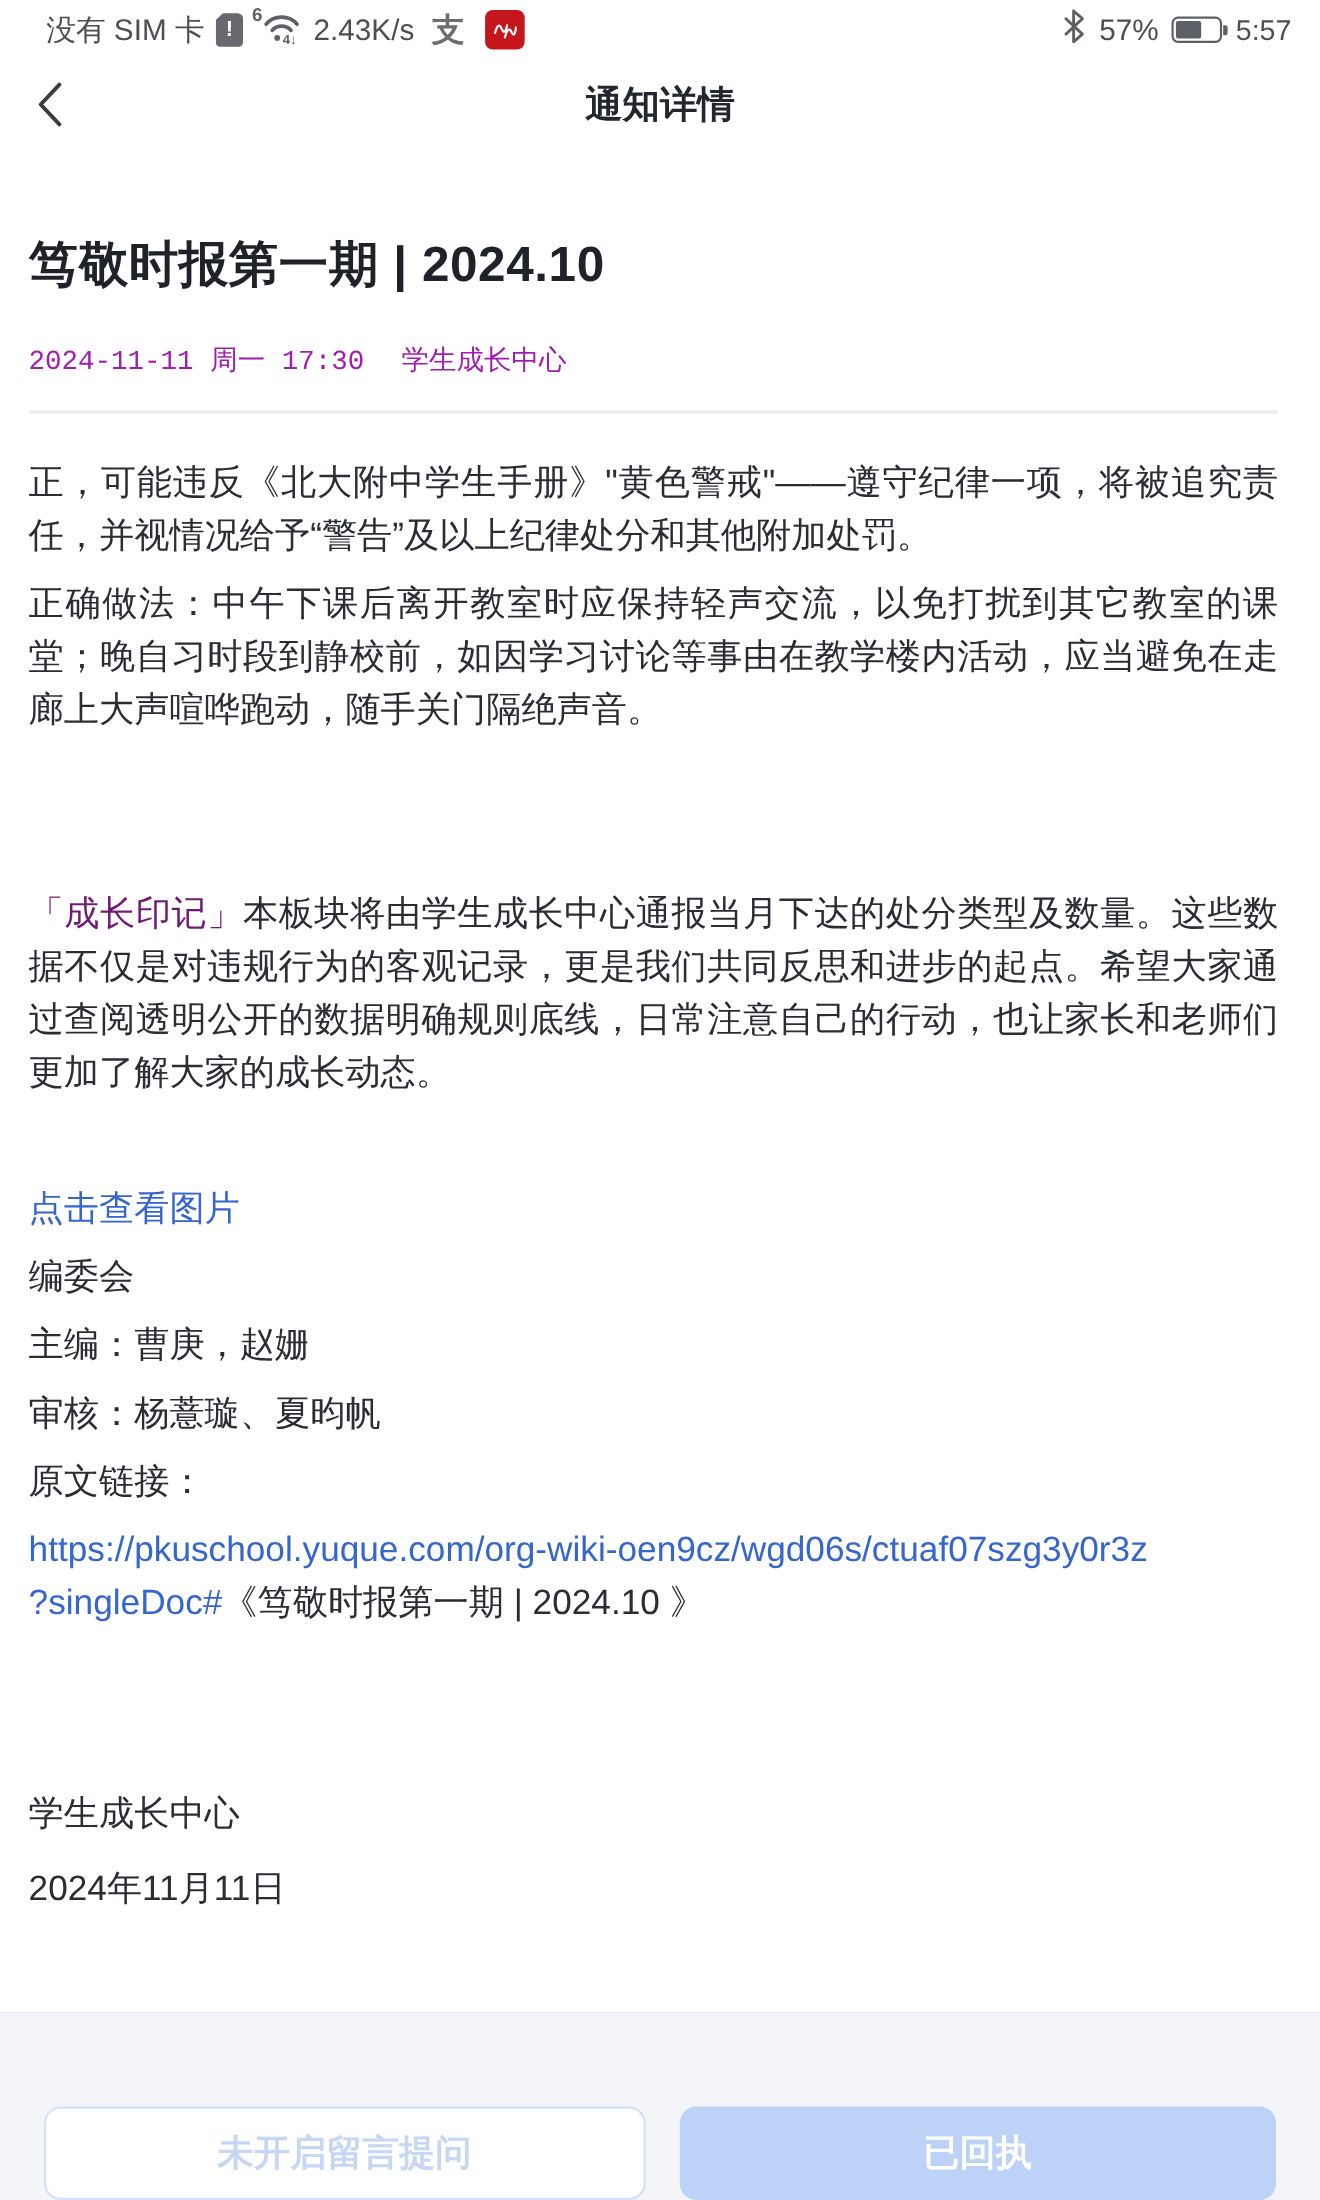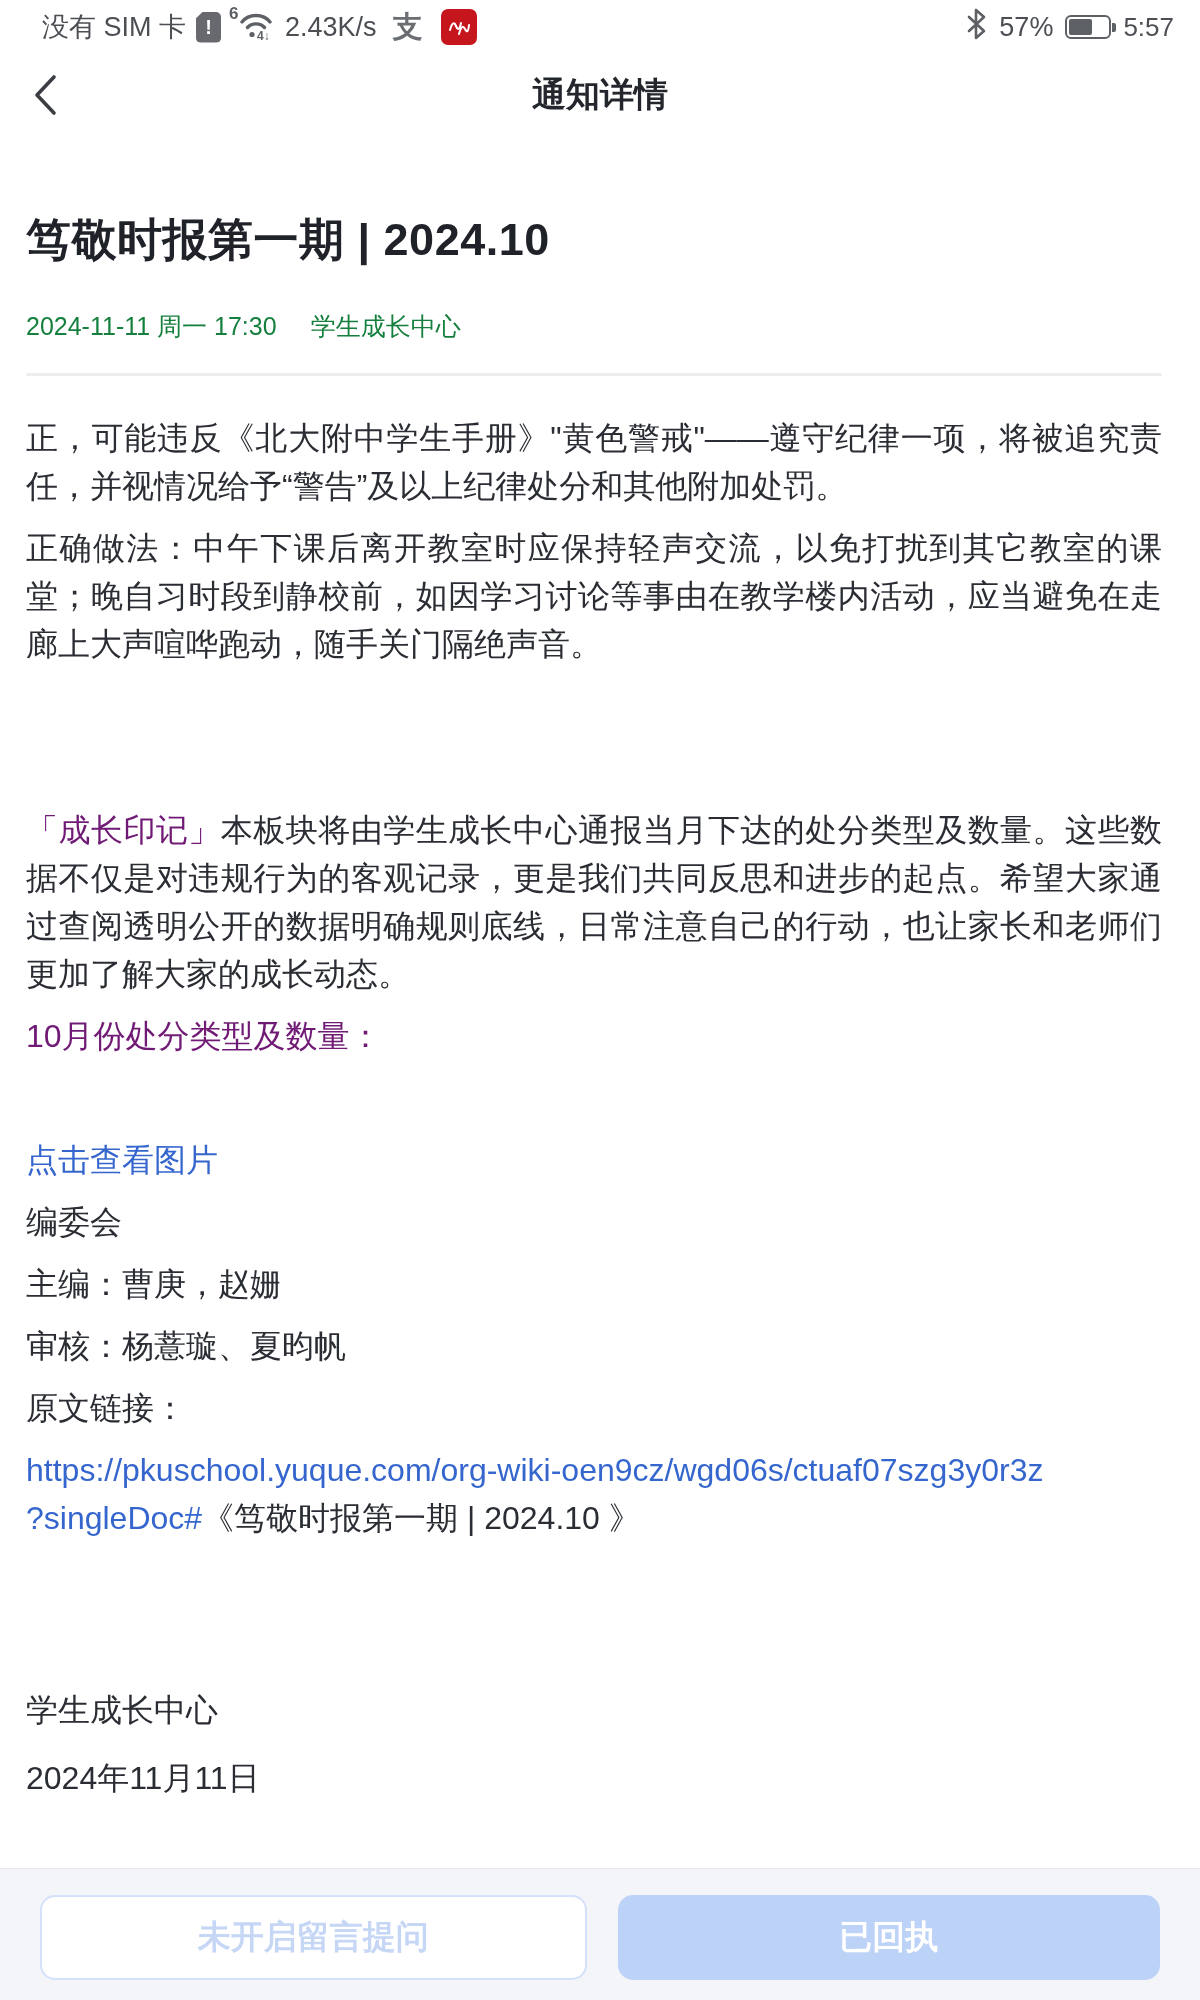--- a/index.html
+++ b/index.html
@@ -42,37 +42,37 @@
 
   
   .navbar { position:relative; height:94px; display:flex; align-items:center; justify-content:center; }
   .back-btn { position:absolute; left:30px; top:50%; transform:translateY(-50%); width:44px; height:52px;
     display:flex; align-items:center; cursor:pointer; }
   .nav-title { font-size:34px; font-weight:bold; color:#23262c; }
 
   
   .article { padding:70px 38px 0 26px; }
   .a-title { font-size:45px; font-weight:bold; color:#1f2228; line-height:1.25; letter-spacing:0.5px; }
-  .a-meta { margin-top:42px; font-size:25px; color:#15803d; }
+  .a-meta { margin-top:42px; font-size:25px; color:#a21caf;font-family:Liberation Mono, monospace; }
   .a-meta .meta-author { margin-left:34px; }
   .divider { margin-top:30px; height:3px; background:#ededef; border-radius:2px; }
 
   .content { margin-top:38px; }
   .body-p { font-size:32px; line-height:48px; color:#2a2d33; text-align:justify; margin-bottom:14px; }
   .gap-p { height:48px; margin-bottom:14px; }
   .orange { color:#701a75; }
   .link { color:#3566ce; cursor:pointer; text-decoration:none; }
   .url-a { color:#3566ce; cursor:pointer; text-decoration:none; word-break:break-all; }
   .mt20 { margin-top:20px; }
 
   
   .footer {
-    position:absolute; left:0; right:0; bottom:0; height:132px;
+    position:absolute; left:0; right:0; bottom:0; height:171px;
     background:#f3f5f8; border-top:1px solid #e8eaee;
-    display:flex; gap:31px; padding:26px 40px 0 40px;
+    display:flex; gap:31px; padding:26px 40px 0 40px;align-items:flex-end;
   }
   .btn { flex:1; height:85px; border-radius:15px; font-size:33px; font-weight:bold;
     display:flex; align-items:center; justify-content:center; cursor:pointer; }
   .btn-comment { background:#ffffff; border:2.5px solid #d3e1fa; color:#c6d7f6; }
   .btn-receipt { background:#bcd2f7; border:none; color:#ffffff; }
 </style>
 </head>
 <body>
 
 <div class="page">
@@ -129,21 +129,20 @@
       <span>2024-11-11 周一 17:30</span><span class="meta-author">学生成长中心</span>
     </div>
     <div class="divider"></div>
 
     <div class="content">
       <p class="body-p">正，可能违反《北大附中学生手册》"黄色警戒"——遵守纪律一项，将被追究责任，并视情况给予“警告”及以上纪律处分和其他附加处罚。</p>
       <p class="body-p">正确做法：中午下课后离开教室时应保持轻声交流，以免打扰到其它教室的课堂；晚自习时段到静校前，如因学习讨论等事由在教学楼内活动，应当避免在走廊上大声喧哗跑动，随手关门隔绝声音。</p>
       <p class="gap-p"></p>
       <p class="gap-p"></p>
       <p class="body-p"><span class="orange">「成长印记」</span><span>本板块将由学生成长中心通报当月下达的处分类型及数量。这些数据不仅是对违规行为的客观记录，更是我们共同反思和进步的起点。希望大家通过查阅透明公开的数据明确规则底线，日常注意自己的行动，也让家长和老师们更加了解大家的成长动态。</span></p>
-      <p class="body-p orange">10月份处分类型及数量：</p>
       <p class="gap-p"></p>
       <p class="body-p"><a class="link">点击查看图片</a></p>
       <p class="body-p">编委会</p>
       <p class="body-p">主编：曹庚，赵姗</p>
       <p class="body-p">审核：杨薏璇、夏昀帆</p>
       <p class="body-p">原文链接：</p>
       <p class="body-p"><a class="url-a"><span>https://pkuschool.yuque.com/org-wiki-oen9cz/wgd06s/ctuaf07szg3y0r3z</span><br><span>?singleDoc#</span></a><span>《笃敬时报第一期 | 2024.10  》</span></p>
       <p class="gap-p"></p>
       <p class="gap-p"></p>
       <p class="body-p mt20">学生成长中心</p>

